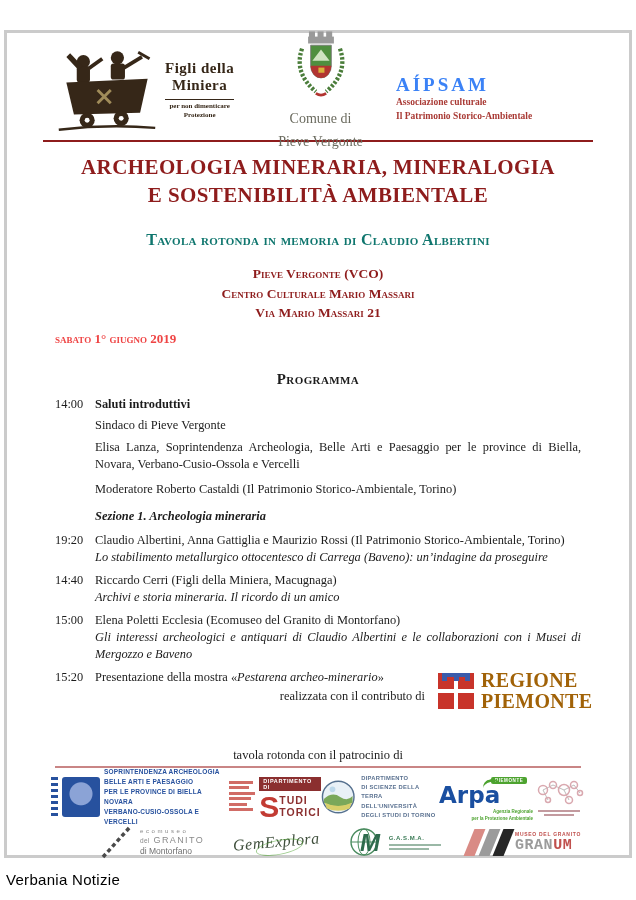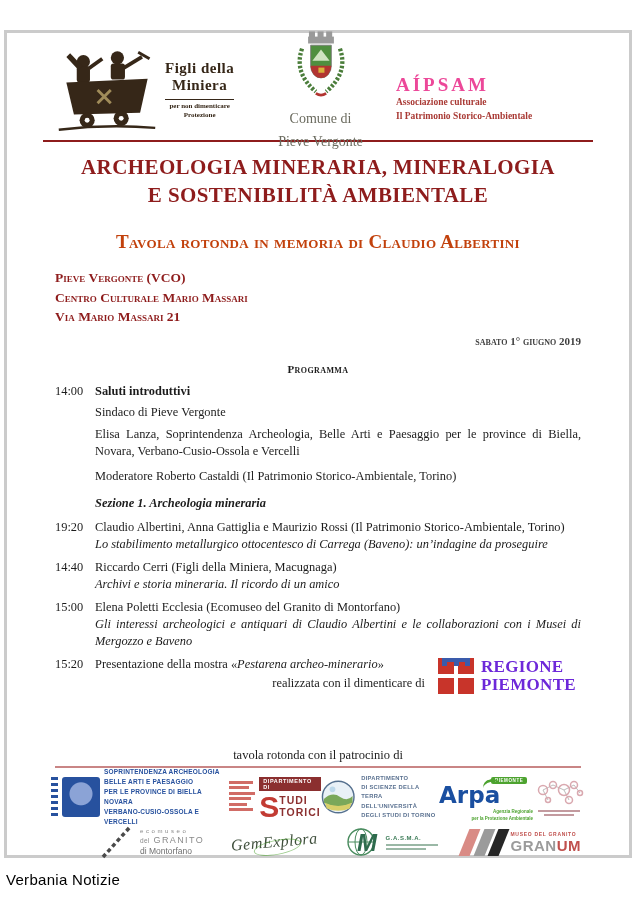--- a/index.html
+++ b/index.html
@@ -11,36 +11,36 @@
   
   .hdr{display:flex;justify-content:space-between;align-items:center;height:90px;margin-top:2px;}
   .figli{display:flex;gap:6px;width:190px;}
   .figli-text{margin-top:14px;text-align:center;}
   .figli-name{font-weight:bold;font-size:15px;line-height:1.15;color:#362718;letter-spacing:.5px;}
   .figli-tag{font-size:7px;font-weight:bold;color:#362718;line-height:1.4;}
   .figli-tag.first{border-top:1px solid #362718;margin-top:4px;padding-top:2px;}
   .comune{width:110px;text-align:center;}
   .comune-cap{font-size:14px;color:#6b6b5f;line-height:1.5;margin-top:2px;}
   .aipsam{width:185px;margin-top:18px;}
-  .aipsam-name{font-weight:bold;font-size:19px;color:#ec4899;letter-spacing:3px;}
+  .aipsam-name{font-weight:bold;font-size:19px;color:#3b82f6;letter-spacing:3px;}
   .aipsam-sub{font-weight:bold;font-size:9.5px;color:#a93a35;line-height:1.45;}
 
   .rule{height:2px;background:#8e1c1c;margin:5px -12px 0 -12px;}
 
   
   .title{margin-top:12px;text-align:center;font-size:21px;font-weight:bold;color:#8e1c1c;
          line-height:1.32;letter-spacing:.4px;}
   .subtitle{margin-top:22px;text-align:center;font-variant:small-caps;font-weight:bold;
-            font-size:19px;color:#c2410c;letter-spacing:.3px;}
-  .venue{margin-top:15px;font-variant:small-caps;font-weight:bold;
+            font-size:16px;color:#0f766e;letter-spacing:.3px;}
+  .venue{margin-top:15px;text-align:center;font-variant:small-caps;font-weight:bold;
          font-size:13.5px;color:#8e1c1c;line-height:1.42;}
-  .dateline{margin-top:9px;text-align:right;font-variant:small-caps;font-weight:bold;
-            font-size:11px;color:#404040;}
-  .programma{margin-top:16px;text-align:center;font-variant:small-caps;font-weight:bold;
-             font-size:11px;color:#1c1c1c;letter-spacing:.4px;}
+  .dateline{margin-top:9px;text-align:left;font-variant:small-caps;font-weight:bold;
+            font-size:13px;color:#ef4444;}
+  .programma{margin-top:24px;text-align:center;font-variant:small-caps;font-weight:bold;
+             font-size:15px;color:#1c1c1c;letter-spacing:.4px;}
 
   
   .prog{font-size:12.4px;line-height:1.4;}
   .row{display:flex;}
   .time{width:40px;flex:none;}
   .cell{flex:1;}
   .b{font-weight:bold;} .i{font-style:italic;} .bi{font-weight:bold;font-style:italic;}
   .just{text-align:justify;}
   .g4{margin-top:4px;}
   .mt8{margin-top:8px;}  .mt14{margin-top:14px;} .mt9{margin-top:9px;}
@@ -51,21 +51,21 @@
   .c1520-text{width:330px;}
   .c1520-l2{text-align:right;margin-top:2px;}
   .rp{display:flex;align-items:center;gap:6px;margin-top:1px;}
   .rp-mark{position:relative;width:38px;height:38px;flex:none;}
   .rp-grid{position:absolute;inset:0;display:grid;grid-template-columns:16px 16px;
            grid-template-rows:16px 16px;gap:4px;padding:1px;}
   .rp-grid i{background:#c8342a;}
   .rp-lamb{position:absolute;top:1px;left:5px;width:28px;height:4px;background:#3a5bab;z-index:2;}
   .rp-teeth{position:absolute;top:5px;left:5px;width:28px;height:4px;z-index:2;
     background:linear-gradient(90deg,#3a5bab 0 5px,transparent 5px 12px,#3a5bab 12px 17px,transparent 17px 23px,#3a5bab 23px 28px);}
-  .rp-text{font-weight:bold;font-size:17px;line-height:1.05;color:#6d28d9;letter-spacing:.3px;font-family:Liberation Serif, serif;}
+  .rp-text{font-weight:bold;font-size:20px;line-height:1.05;color:#a16207;letter-spacing:.3px;font-family:Liberation Serif, serif;}
 
   
   .patronage{position:absolute;left:48px;right:48px;top:715px;text-align:center;font-size:12.5px;}
   .divider2{position:absolute;left:48px;right:48px;top:733px;height:2px;background:#c98585;}
   .sp1{position:absolute;left:44px;right:44px;top:741px;display:flex;align-items:center;
        justify-content:space-between;height:46px;}
   .sp2{position:absolute;left:93px;right:48px;top:789px;display:flex;align-items:center;
        justify-content:space-between;height:40px;}
 
   .sop{display:flex;gap:4px;align-items:center;}
@@ -123,21 +123,21 @@
   .gasma .bar{background:#9ab8a6;}
 
   .granum{display:flex;gap:6px;align-items:center;}
   .gr-bars{display:flex;gap:3.5px;}
   .gr-bars i{width:11px;height:27px;transform:skewX(-22deg);}
   .gr-bars i:nth-child(1){background:#d98b85;}
   .gr-bars i:nth-child(2){background:#9b9b9b;}
   .gr-bars i:nth-child(3){background:#262626;}
   .gr-top{font-family:"Liberation Sans",sans-serif;font-weight:bold;font-size:5px;
           color:#c0504d;letter-spacing:.7px;}
-  .gr-name{font-family:Liberation Sans, sans-serif;font-weight:bold;font-size:15px;letter-spacing:.5px;}
+  .gr-name{font-family:Liberation Mono, monospace;font-weight:bold;font-size:15px;letter-spacing:.5px;}
   .gr-name .p1{color:#9b9b9b;} .gr-name .p2{color:#c0504d;}
 
   .watermark{position:absolute;left:6px;top:871px;font-family:"Liberation Sans",sans-serif;
              font-size:15px;color:#000;letter-spacing:.3px;}
 </style>
 </head>
 <body>
 
 <div class="canvas">
   <div class="page">
@@ -263,21 +263,21 @@
           <div>Elena Poletti Ecclesia (Ecomuseo del Granito di Montorfano)</div>
           <div class="i just">Gli interessi archeologici e antiquari di Claudio Albertini e le collaborazioni con i Musei di Mergozzo e Baveno</div>
         </div>
       </div>
 
       <div class="row mt5">
         <div class="time">15:20</div>
         <div class="cell1520">
           <div class="c1520-text">
             <div><span>Presentazione della mostra «</span><span class="i">Pestarena archeo-minerario</span><span>»</span></div>
-            <div class="c1520-l2">realizzata con il dimenticare di</div>
+            <div class="c1520-l2">realizzata con il contributo di</div>
           </div>
           <div class="rp">
             <div class="rp-mark">
               <div class="rp-lamb"></div>
               <div class="rp-teeth"></div>
               <div class="rp-grid">
                   <i></i>
                   <i></i>
                   <i></i>
                   <i></i>

